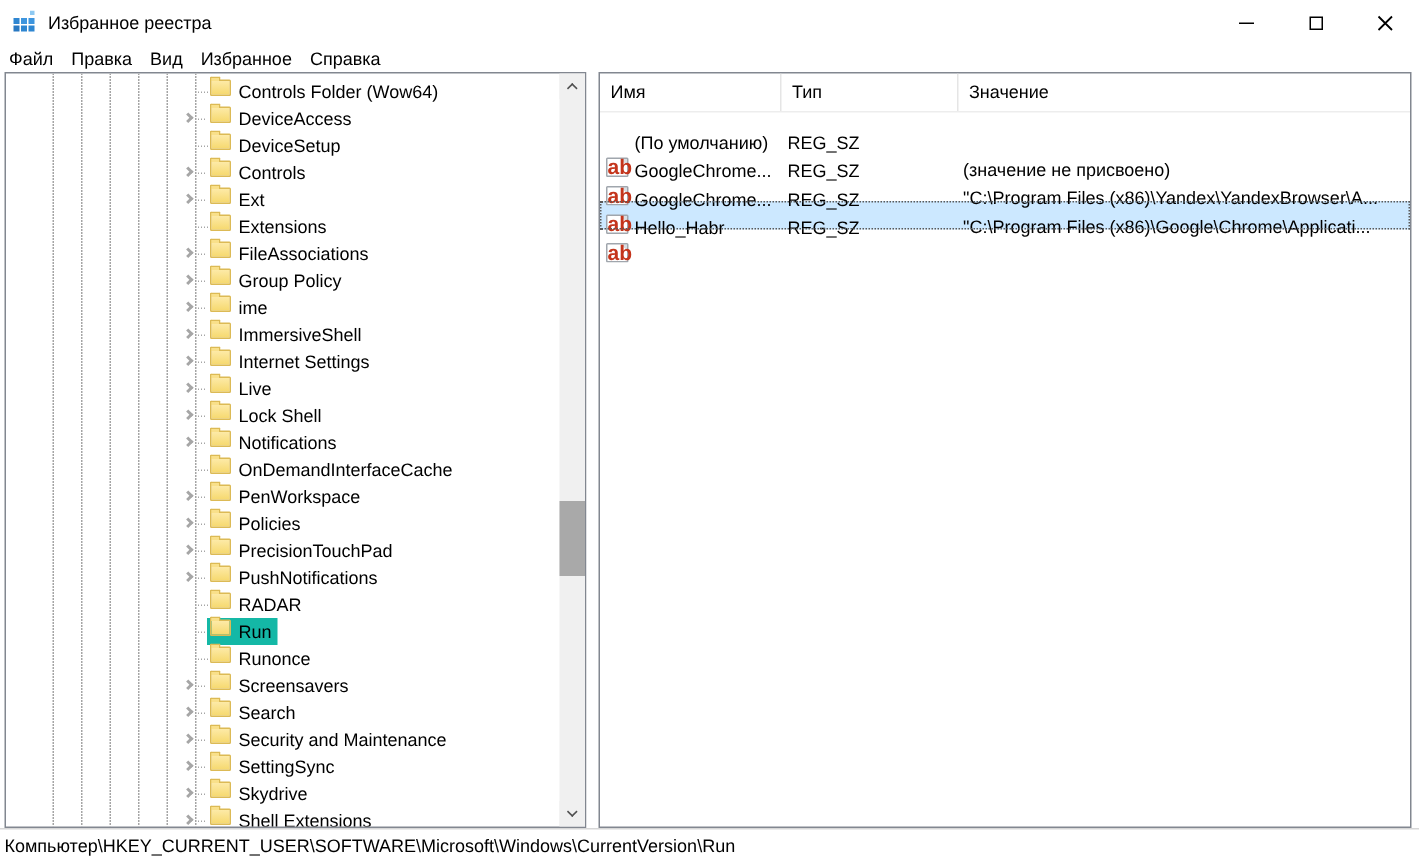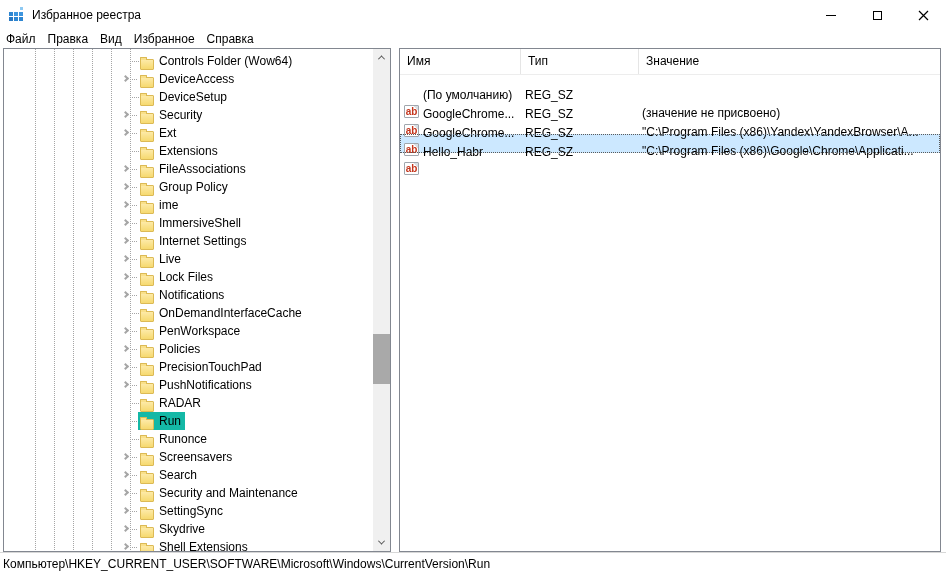--- a/index.html
+++ b/index.html
@@ -31,21 +31,21 @@
   .guide { position:absolute; top:0; bottom:0; width:1px;
            background-image:repeating-linear-gradient(to bottom,#a5a5a5 0 1px,transparent 1px 2px); }
   .tree { position:absolute; left:0; top:3px; right:17px; z-index:1; }
   .trow { position:relative; height:18px; white-space:nowrap; }
   .chev { display:inline-block; width:5px; height:5px; border-right:2px solid #a6a6a6; border-bottom:2px solid #a6a6a6; }
   .chright { position:absolute; left:119px; top:6px; transform:rotate(-45deg); }
   .stub { position:absolute; top:9px; height:1px;
           background-image:repeating-linear-gradient(to right,#a5a5a5 0 1px,transparent 1px 2px); }
   .stub.short { left:128px; width:6px; }
   .stub.long  { left:126px; width:9px; }
-  .tinner { position:absolute; left:134px; top:0; height:18px; display:inline-flex; align-items:flex-end; gap:5px; padding:0 4px 0 2px; }
+  .tinner { position:absolute; left:134px; top:0; height:18px; display:inline-flex; align-items:flex-start; gap:5px; padding:0 4px 0 2px; }
   .tinner.sel { background:#14b8a6; }
   .folder { position:relative; width:14px; height:11px; margin-top:1px; flex:0 0 auto;
             background:linear-gradient(180deg,#fdeaa7,#f6d96f); border:1px solid #dcba55; border-radius:1px; }
   .folder::before { content:''; position:absolute; left:-1px; top:-3px; width:5px; height:2px;
                     background:#f9e08a; border:1px solid #dcba55; border-bottom:none; border-radius:1px 1px 0 0; }
   .tlabel { line-height:18px; }
 
   
   .vscroll { position:absolute; top:0; right:0; bottom:0; width:17px; background:#f0f0f0; z-index:2; }
   .sarrow { position:absolute; left:0; width:17px; height:17px; display:flex; align-items:center; justify-content:center; background:#f0f0f0; }
@@ -61,21 +61,21 @@
   .hcell:last-child { border-right:none; }
   .lbody { margin-top:2px; }
   .lrow { display:grid; grid-template-columns:121px 118px 1fr; height:19px; align-items:center; white-space:nowrap; }
   .lrow.sel { background:#cce8ff; outline:1px dotted #5a5a5a; outline-offset:-1px; }
   .cell { overflow:hidden; white-space:nowrap; }
   .namec { display:flex; align-items:center; gap:4px; padding-left:4px; }
   .typec { padding-left:4px; }
   .valc  { padding-left:3px;margin-top:36px; }
   .abicon { flex:0 0 auto; width:15px; height:13px; border:1px solid #a0a6ad; border-radius:1px;
             background:#fff; background-image:linear-gradient(225deg,#d9dee3 3px,#ffffff 3px);
-            color:#c4351c; font-size:10px; font-weight:bold; line-height:11px; text-align:center;margin-top:32px; }
+            color:#c4351c; font-size:14px; font-weight:bold; line-height:11px; text-align:center;margin-top:32px; }
 
   
   .statusbar { position:absolute; left:0; top:552px; width:946px; height:22px; background:#fff;
                border-top:1px solid #d7d7d7; display:flex; align-items:center; padding-left:3px; }
 </style>
 </head>
 <body>
 
 <div class="window">
 
@@ -143,21 +143,21 @@
           <span class="tinner">
             <span class="folder"></span>
             <span class="tlabel">DeviceSetup</span>
           </span>
         </div>
         <div class="trow">
           <span class="chev chright"></span>
           <span class="stub short"></span>
           <span class="tinner">
             <span class="folder"></span>
-            <span class="tlabel">Security</span>
+            <span class="tlabel">Controls</span>
           </span>
         </div>
         <div class="trow">
           <span class="chev chright"></span>
           <span class="stub short"></span>
           <span class="tinner">
             <span class="folder"></span>
             <span class="tlabel">Ext</span>
           </span>
         </div>
@@ -214,21 +214,21 @@
           <span class="tinner">
             <span class="folder"></span>
             <span class="tlabel">Live</span>
           </span>
         </div>
         <div class="trow">
           <span class="chev chright"></span>
           <span class="stub short"></span>
           <span class="tinner">
             <span class="folder"></span>
-            <span class="tlabel">Lock Files</span>
+            <span class="tlabel">Lock Shell</span>
           </span>
         </div>
         <div class="trow">
           <span class="chev chright"></span>
           <span class="stub short"></span>
           <span class="tinner">
             <span class="folder"></span>
             <span class="tlabel">Notifications</span>
           </span>
         </div>

